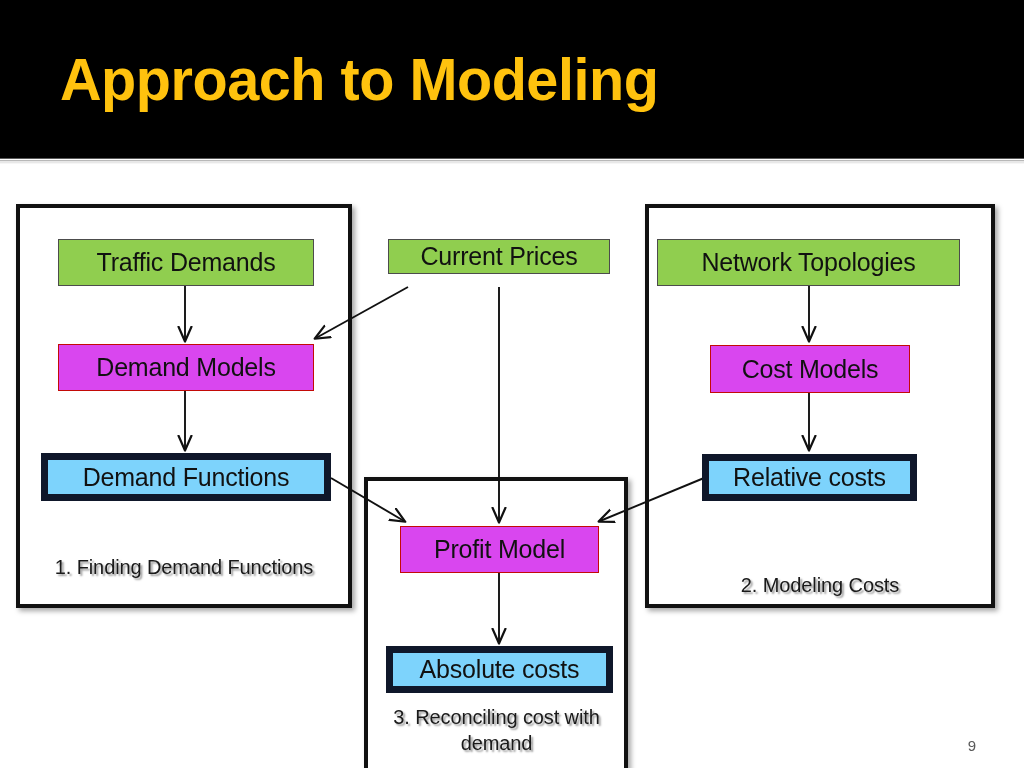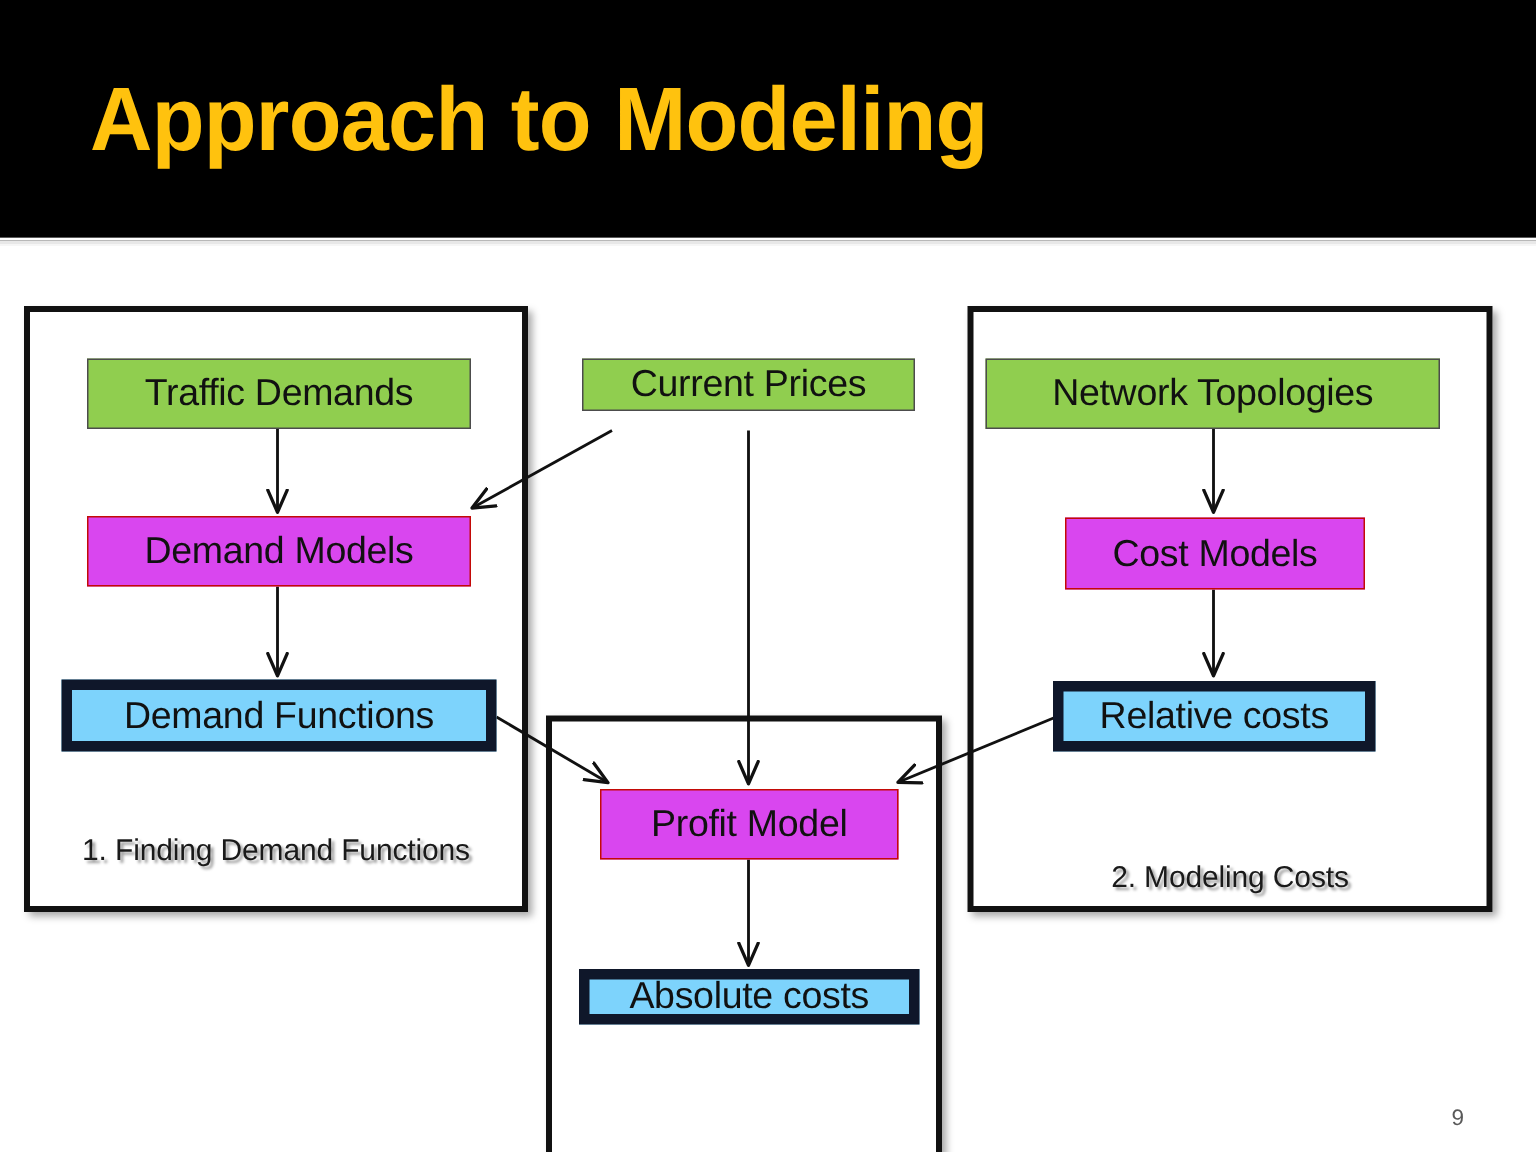--- a/index.html
+++ b/index.html
@@ -172,23 +172,24 @@
     <span>Demand Functions</span>
   </div>
   <div class="caption" style="left:34px; top:357px; width:300px;margin-top:16px;">1. Finding Demand Functions</div>
 
   <div class="node green" style="left:388px; top:57px; width:222px; height:35px;">
     <span>Current Prices</span>
   </div>
   <div class="node red" style="left:400px; top:344px; width:199px; height:47px;">
     <span>Profit Model</span>
   </div>
-  <div class="node blue" style="left:386px; top:464px; width:227px; height:37px;">
+  <div class="node blue" style="left:386px; top:464px; width:227px; height:47px;">
     <span>Absolute costs</span>
   </div>
+  <div class="caption" style="left:374px; top:523px; width:245px;">3. Reconciling cost with demand</div>
 
   <div class="node green" style="left:657px; top:57px; width:303px; height:47px;">
     <span>Network Topologies</span>
   </div>
   <div class="node red" style="left:710px; top:163px; width:200px; height:48px;">
     <span>Cost Models</span>
   </div>
   <div class="node blue" style="left:702px; top:272px; width:215px; height:47px;">
     <span>Relative costs</span>
   </div>

